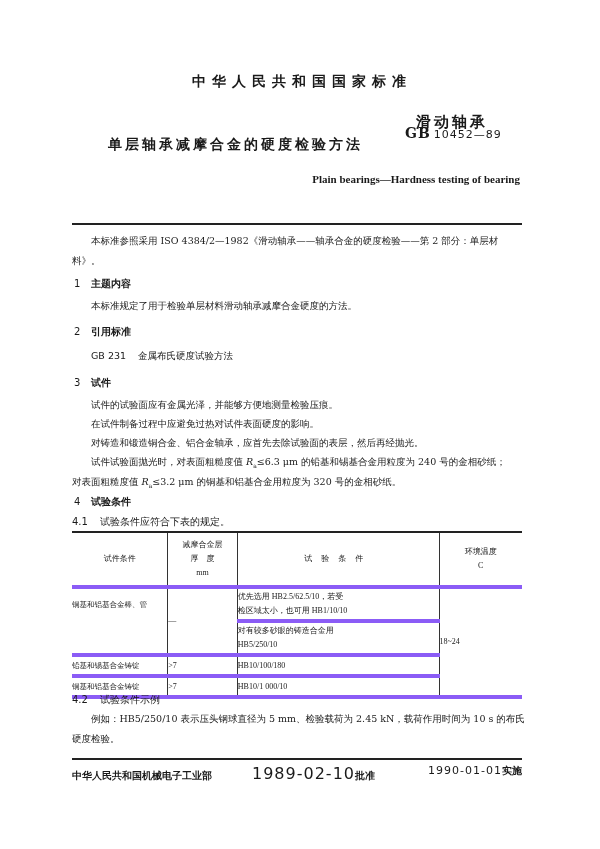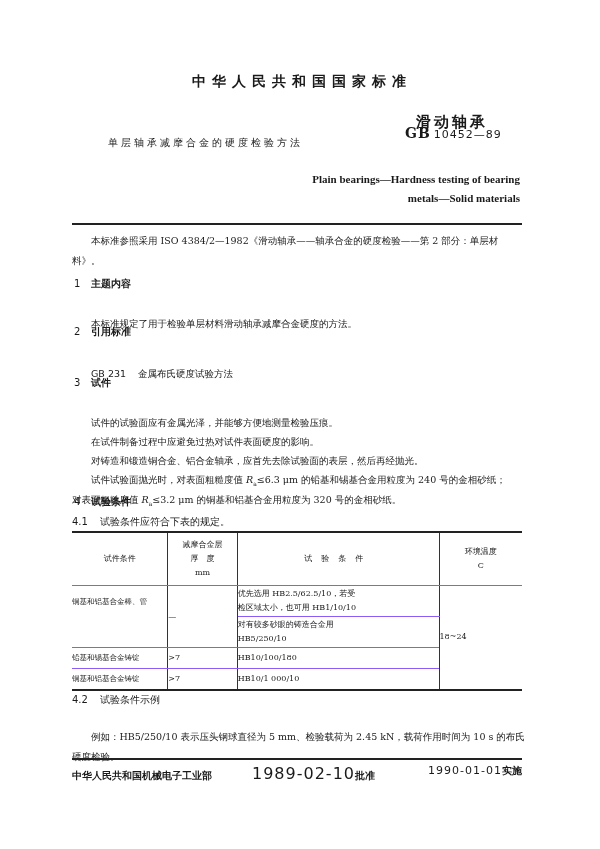--- a/index.html
+++ b/index.html
@@ -14,22 +14,22 @@
     font-family: "DejaVu Sans", sans-serif; font-weight: bold;
     font-size: 14px; letter-spacing: 6px; padding-left: 2px;
   }
   .title1 {
     left: 0; width: 480px; top: 113px; text-align: right;
     font-family: "DejaVu Sans", sans-serif; font-weight: bold;
     font-size: 15px; letter-spacing: 3px; padding-left: 8px;
   }
   .title2 {
     left: 108px; top: 136px;
-    font-family: "DejaVu Sans", sans-serif; font-weight: normal;
-    font-size: 10px; letter-spacing: 3px;
+    font-family: "DejaVu Sans", sans-serif; font-weight: bold;
+    font-size: 14px; letter-spacing: 3px;
   }
   .gbno {
     left: 405px; top: 125px;
     font-family: "DejaVu Sans", sans-serif; font-size: 11px; letter-spacing: 1px;
   }
   .gbno b { font-family: "DejaVu Serif", serif; font-weight: bold; font-size: 14px; margin-right: 3px; }
   .en-title {
     left: 0; width: 520px; top: 170px; text-align: right;
     font-family: "Liberation Serif", serif; font-weight: bold; font-size: 11px;
     line-height: 19px;
@@ -42,33 +42,33 @@
   .sec {
     font-family: "DejaVu Sans", sans-serif; font-weight: bold;
     font-size: 10px; left: 74px;
   }
   .sec .num { font-weight: normal; display: inline-block; width: 17px; }
   .sub {
     font-size: 10px; left: 72px;
     font-family: "DejaVu Sans", sans-serif;
   }
   .sub .num { display: inline-block; width: 28px; }
-  .line { font-size: 9.5px; left: 91px; margin-top: 18px; }
+  .line { font-size: 9.5px; left: 91px; }
 
   
   table.cond {
     position: absolute; left: 72px; top: 531px; width: 450px;
     border-collapse: collapse; font-size: 8px;
     border-top: 2px solid #222; border-bottom: 2px solid #222;
   }
   table.cond td, table.cond th {
     border-left: 1px solid #333; border-right: 1px solid #333;
-    border-bottom: 1px solid #8b5cf6;
+    border-bottom: 4px solid #8b5cf6;
     vertical-align: middle; font-weight: normal;
-    padding: 0; line-height: 14px;
+    padding: 0; line-height: 14px; font-family: Liberation Serif, serif;
   }
   table.cond tr > :first-child { border-left: none; }
   table.cond tr > :last-child { border-right: none; }
   table.cond th { height: 52px; }
   .c1 { width: 96px; }
   .c2 { width: 69px; }
   .c3 { width: 202px; }
   .c4 { width: 83px; }
   .cell-bold { font-family: "DejaVu Sans", sans-serif; font-weight: bold; font-size: 7.5px; }
   .hd-thick { display: block; }
@@ -91,21 +91,20 @@
 <body>
 
 <div class="abs hdr-std">中华人民共和国国家标准</div>
 <div class="abs title1">滑动轴承</div>
 <div class="abs title2">单层轴承减摩合金的硬度检验方法</div>
 <div class="abs gbno">
   <b>GB</b><span>10452—89</span>
 </div>
 <div class="abs en-title">
   <div>Plain bearings—Hardness testing of bearing</div>
-  <div>metals—Solid materials</div>
 </div>
 
 <div class="abs rule" style="top:223px;"></div>
 
 <div class="abs para indent" style="top:231px;">本标准参照采用 ISO 4384/2—1982《滑动轴承——轴承合金的硬度检验——第 2 部分：单层材料》。</div>
 
 <div class="abs sec" style="top:277px;">
   <span class="num">1</span><span>主题内容</span>
 </div>
 <div class="abs line" style="top:300px;">本标准规定了用于检验单层材料滑动轴承减摩合金硬度的方法。</div>

